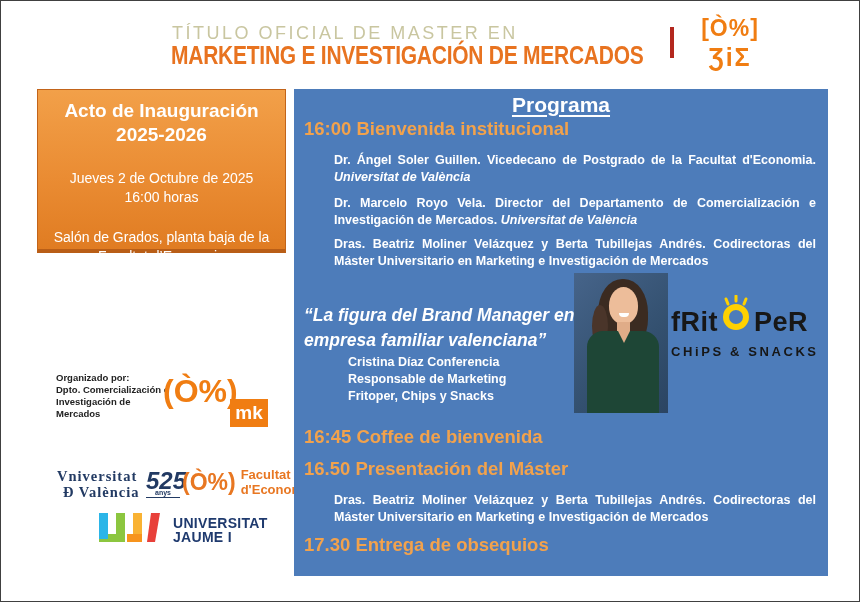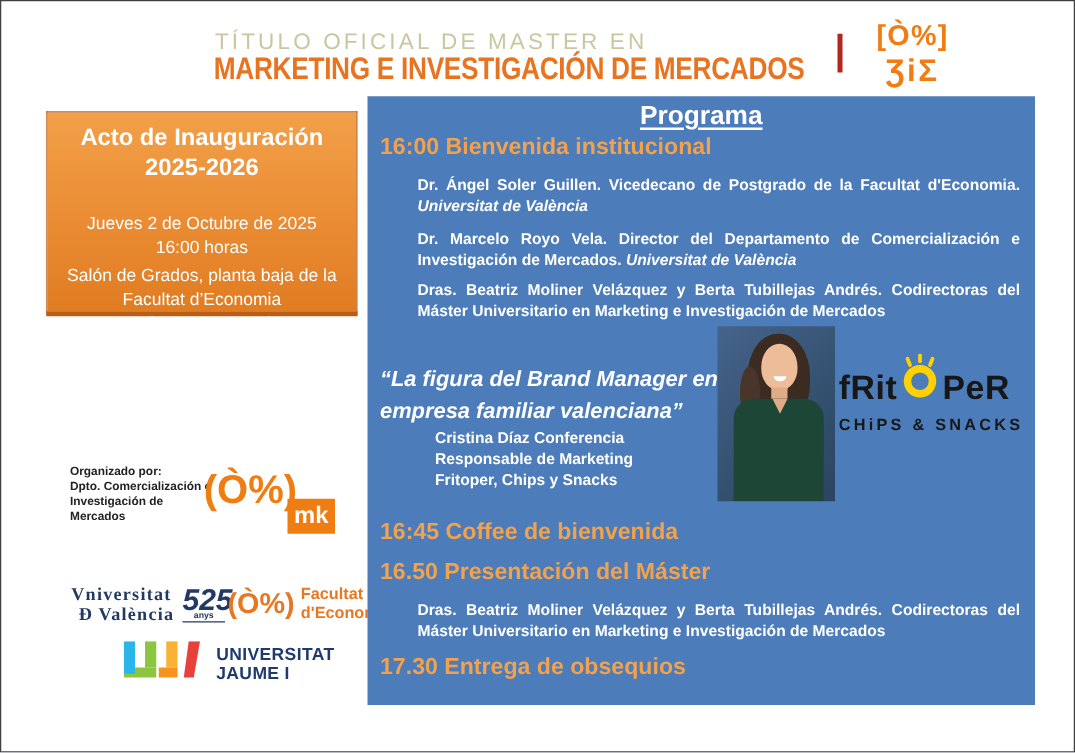--- a/index.html
+++ b/index.html
@@ -24,21 +24,21 @@
   .mim-logo .row2{font-size:25px;font-weight:800;letter-spacing:2px;line-height:28px;}
   
   .event-box{
     position:absolute;left:36px;top:88px;width:249px;height:164px;box-sizing:border-box;
     background:linear-gradient(180deg,#f2a049 0%,#ea8c33 55%,#e07c22 100%);
     border:1px solid #c2641a;border-bottom:4px solid #b95e17;
     color:#fff;text-align:center;padding-top:9px;
   }
   .event-box .title{font-size:19px;font-weight:700;line-height:24px;}
   .event-box .when{margin-top:22px;font-size:14px;line-height:19px;}
-  .event-box .where{margin-top:4px;font-size:14px;line-height:19px;}
+  .event-box .where{margin-top:21px;font-size:14px;line-height:19px;}
   
   .organizer-text{position:absolute;left:55px;top:371px;font-size:9.5px;font-weight:700;
     color:#222;line-height:12px;}
   .org-logo-glyph{position:absolute;left:162px;top:372px;font-size:32px;font-weight:700;color:#f07d12;}
   .org-logo-mk{position:absolute;left:229px;top:386px;width:38px;height:28px;background:#f07d12;
     color:#fff;font-size:19px;font-weight:800;display:flex;align-items:center;justify-content:center;margin-top:12px;}
   
   .uv-logo{position:absolute;left:56px;top:467px;color:#223a63;
     font-family:"Liberation Serif", serif;font-weight:600;line-height:16px;}
   .uv-logo .l1{font-size:14.5px;letter-spacing:1px;}
@@ -46,21 +46,21 @@
   .anys-logo{position:absolute;left:145px;top:468px;color:#223a63;width:34px;text-align:center;}
   .anys-logo .num{font-size:24px;font-weight:800;font-style:italic;line-height:24px;display:block;}
   .anys-logo .sub{font-size:7px;font-weight:700;display:block;margin-top:-4px;}
   .anys-logo .rule{display:block;height:1px;background:#223a63;margin-top:1px;}
   .fe-logo{position:absolute;left:181px;top:466px;display:flex;align-items:center;color:#e87722;}
   .fe-logo .glyph{font-size:23px;font-weight:700;margin-right:5px;}
   .fe-logo .txt{font-size:13px;font-weight:700;line-height:15px;}
   .uji-logo{position:absolute;left:98px;top:512px;display:flex;align-items:center;}
   .uji-logo .txt{margin-left:12px;color:#1f3a6e;font-weight:800;font-size:14px;line-height:14.5px;letter-spacing:.3px;}
   
-  .panel{position:absolute;left:293px;top:76px;width:534px;height:487px;background:#4d7cba;}
+  .panel{position:absolute;left:293px;top:88px;width:534px;height:487px;background:#4d7cba;}
   .program-title{
     position:absolute;left:0;top:4px;width:100%;text-align:center;color:#fff;
     font-size:21px;font-weight:800;text-decoration:underline;text-underline-offset:3px;
   }
   .session-h{position:absolute;left:10px;color:#f2a24c;font-size:18.5px;font-weight:700;white-space:nowrap;}
   .h1{top:29px;} .h2{top:188px;} .h3{top:337px;} .h4{top:369px;} .h5{top:445px;}
   .speaker-p{
     position:absolute;left:40px;width:482px;color:#fff;font-size:12.5px;font-weight:700;
     line-height:17px;text-align:justify;margin:0;
   }

